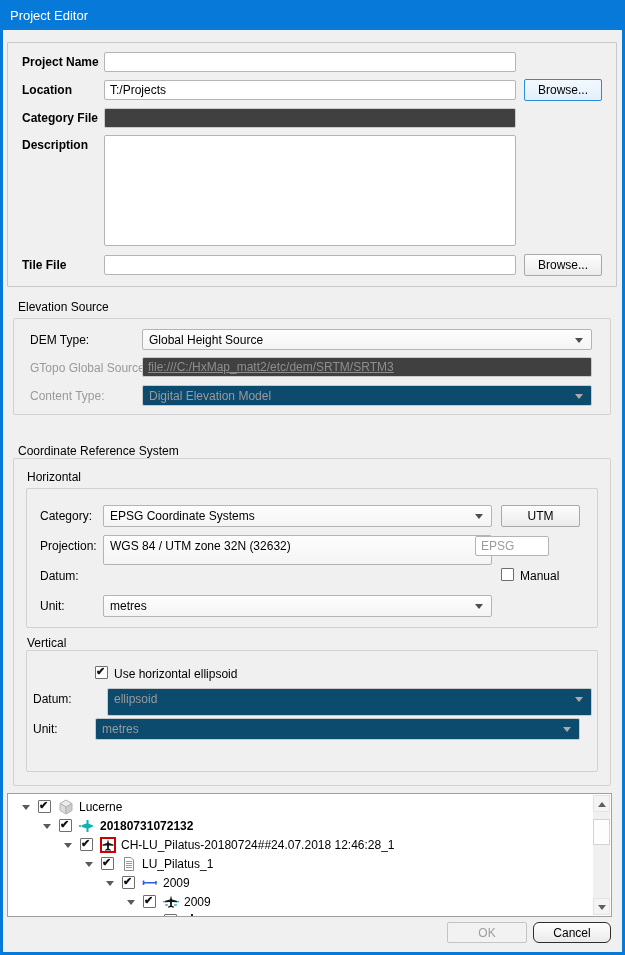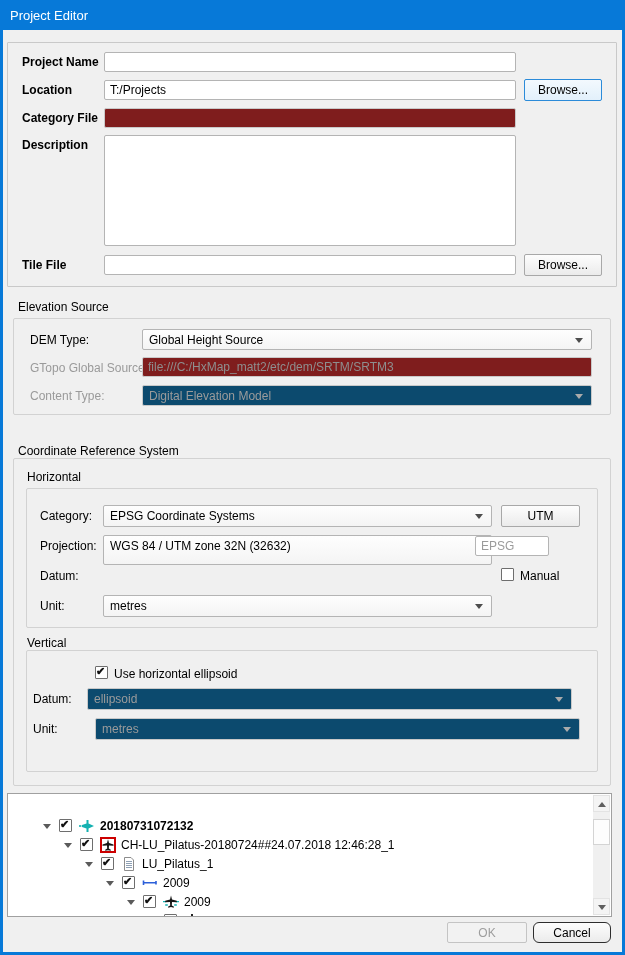--- a/index.html
+++ b/index.html
@@ -9,21 +9,21 @@
   .body{position:absolute;left:3px;top:30px;width:619px;height:922px;background:#f0f0f0;}
   .abs{position:absolute;box-sizing:border-box;}
   .lbl{position:absolute;font-size:12px;color:#000;white-space:nowrap;}
   .lbl-b{font-weight:bold;}
   .lbl-dis{color:#9a9a9a;}
   .gbox{position:absolute;border:1px solid #d2d2d2;border-radius:2px;background:#f0f0f0;box-sizing:border-box;}
   .frame{position:absolute;border:1px solid #c9c9c9;border-radius:1px;box-sizing:border-box;}
   .inp{position:absolute;background:#ffffff;border:1px solid #b4b4b4;border-radius:2px;font-size:12px;color:#000;
        padding:0 5px;box-sizing:border-box;font-family:"Liberation Sans",sans-serif;}
   .inp::placeholder{color:#9b9b9b;}
-  .inp-dis{background:#7f1d1d;border-color:#c9c9c9;color:#8e8e8e;}
+  .inp-dis{background:#404040;border-color:#c9c9c9;color:#8e8e8e;text-decoration:underline;}
   .ta{resize:none;}
   .combo{position:absolute;background:linear-gradient(#fefefe,#f4f4f4);border:1px solid #b4b4b4;border-radius:2px;
          font-size:12px;color:#000;box-sizing:border-box;}
   .combo .ctext{position:absolute;left:6px;top:3px;white-space:nowrap;overflow:hidden;max-width:calc(100% - 26px);}
   .combo .carrow{position:absolute;right:8px;top:8px;width:0;height:0;border-left:4px solid transparent;
          border-right:4px solid transparent;border-top:5px solid #4d4d4d;}
   .combo-dis{background:#0c4a6e;border-color:#c9c9c9;}
   .combo-dis .ctext{color:#9b9b9b;}
   .combo-dis .carrow{border-top-color:#ababab;}
   .btn{position:absolute;background:linear-gradient(#fdfdfd,#ebebeb);border:1px solid #a8a8a8;border-radius:2px;
@@ -129,33 +129,43 @@
       <span class="carrow"></span>
     </div>
 
     <span class="lbl" style="left:24px;top:606px;">Vertical</span>
     <div class="gbox" style="left:23px;top:620px;width:572px;height:122px;"></div>
 
     <span class="cb checked" style="left:92px;top:636px;"></span>
     <span class="lbl" style="left:111px;top:637px;">Use horizontal ellipsoid</span>
 
     <span class="lbl" style="left:30px;top:662px;">Datum:</span>
-    <div class="combo combo-dis" style="left:84px;top:658px;width:485px;height:22px;">
+    <div class="combo combo-dis" style="left:104px;top:658px;width:485px;height:28px;">
       <span class="ctext">ellipsoid</span>
       <span class="carrow"></span>
     </div>
 
     <span class="lbl" style="left:30px;top:692px;">Unit:</span>
     <div class="combo combo-dis" style="left:92px;top:688px;width:485px;height:22px;">
       <span class="ctext">metres</span>
       <span class="carrow"></span>
     </div>
 
     <div class="tree" style="left:4px;top:763px;width:605px;height:124px;">
 
+      <div class="trow" style="top:4px;">
+        <span class="texp" style="left:14px;"></span>
+        <span class="tchk checked" style="left:30px;"></span>
+        <svg class="ticon" style="left:50px;" viewBox="0 0 16 16">
+          <polygon points="8,1 14,4.5 8,8 2,4.5" fill="#ececec" stroke="#b3b3b3"></polygon>
+          <polygon points="2,4.5 8,8 8,15 2,11.5" fill="#dcdcdc" stroke="#b3b3b3"></polygon>
+          <polygon points="14,4.5 8,8 8,15 14,11.5" fill="#cccccc" stroke="#b3b3b3"></polygon>
+        </svg>
+        <span class="tlabel" style="left:71px;">Lucerne</span>
+      </div>
 
       <div class="trow" style="top:23px;">
         <span class="texp" style="left:35px;"></span>
         <span class="tchk checked" style="left:51px;"></span>
         <svg class="ticon" style="left:71px;" viewBox="0 0 16 16">
           <g fill="#14b1b1">
             <path d="M15 8 L9.5 5.6 9.5 2 7.5 2 7.5 5.6 3 7 3 9 7.5 10.4 7.5 14 9.5 14 9.5 10.4 Z"></path>
             <rect x="0" y="7.2" width="2.4" height="1.6"></rect>
           </g>
         </svg>

